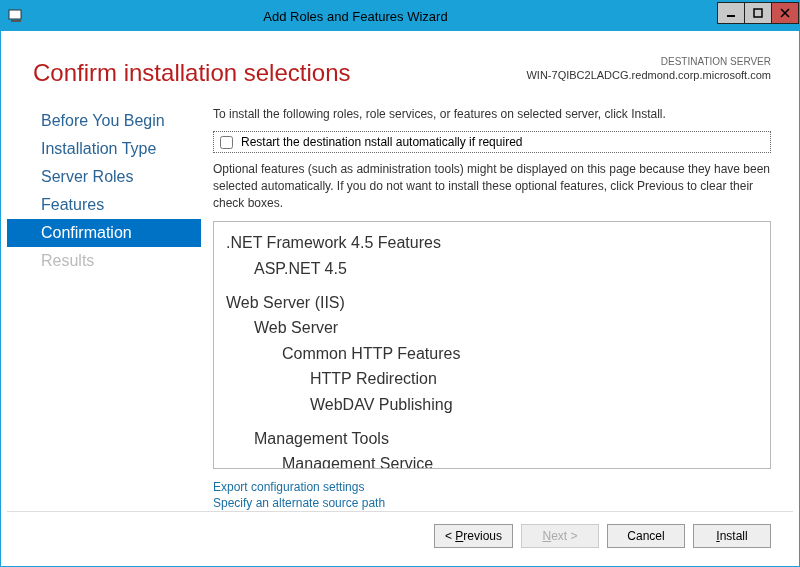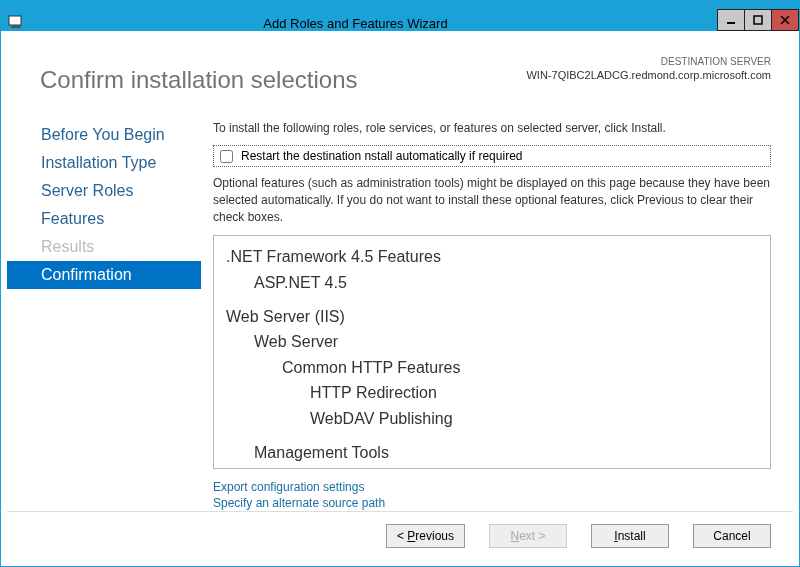--- a/index.html
+++ b/index.html
@@ -13,21 +13,21 @@
   }
   .window {
     position: absolute; left: 0; top: 0;
     width: 800px; height: 567px;
     background: #fff;
     border: 1px solid #1aa1d8;
   }
   .titlebar {
     height: 30px;
     background: #1aa1d8;
-    display: flex; align-items: flex-end;
+    display: flex; align-items: center;
     padding: 0 0 0 6px;
   }
   .titlebar .sysicon {
     width: 18px; height: 18px;
     display: flex; align-items: center; justify-content: center;
     margin-right: 8px;
   }
   .titlebar .sysicon svg { width: 16px; height: 16px; }
   .titlebar .title {
     flex: 1;
@@ -51,24 +51,24 @@
   .client {
     position: absolute; left: 6px; top: 36px; right: 6px; bottom: 6px;
     background: #fff;
     display: flex; flex-direction: column;
   }
   .header {
     padding: 18px 22px 8px 22px;
     display: flex; justify-content: space-between; align-items: flex-start;
   }
   .header h1 {
-    margin: 11px;
+    margin: 4px;
     font-weight: 300;
     font-size: 24px;
-    color: #737373;
+    color: #b91c1c;
   }
   .dest { text-align: right; font-size: 10px; color: #555; line-height: 1.3; }
   .dest .lab { color: #666; }
   .dest .srv { color: #333; font-size: 11px;}
   .body {
     flex: 1;
     display: flex;
     padding: 0 0 0 0;
     overflow: hidden;
   }
@@ -133,21 +133,20 @@
   }
   .btn {
     min-width: 78px; height: 24px;
     border: 1px solid #999;
     background: #eee;
     font-size: 12px;
     font-family: inherit;
     cursor: pointer;
     padding: 0 10px;
     text-align: center;
-    margin-left: 16px;
   }
   .btn[disabled] {
     color: #aaa;
     border-color: #ccc;
     cursor: default;
   }
   .btn .ul { text-decoration: underline; }
 </style>
 </head>
 <body>
@@ -192,22 +191,22 @@
       </div>
     </div>
 
     <div class="body">
 
       <div class="nav" id="nav">
           <div class="nav-item">Before You Begin</div>
           <div class="nav-item">Installation Type</div>
           <div class="nav-item">Server Roles</div>
           <div class="nav-item">Features</div>
+          <div class="nav-item active">Confirmation</div>
           <div class="nav-item disabled">Results</div>
-          <div class="nav-item active">Confirmation</div>
         </div>
 
       <div class="main">
         <div class="intro">To install the following roles, role services, or features on selected server, click Install.</div>
 
         <label class="restart-row">
           <input type="checkbox" style="">
           <span>Restart the destination nstall automatically if required</span>
         </label>
 
@@ -231,18 +230,18 @@
           <a>Export configuration settings</a>
           <a>Specify an alternate source path</a>
         </div>
       </div>
 
     </div>
 
     <div class="footer">
       <button class="btn">&lt; <span class="ul">P</span>revious</button>
       <button class="btn" disabled=""><span class="ul">N</span>ext &gt;</button>
+      <button class="btn">Cancel</button>
       <button class="btn"><span class="ul">I</span>nstall</button>
-      <button class="btn">Cancel</button>
     </div>
 
   </div>
 </div>
 
 </body></html>

